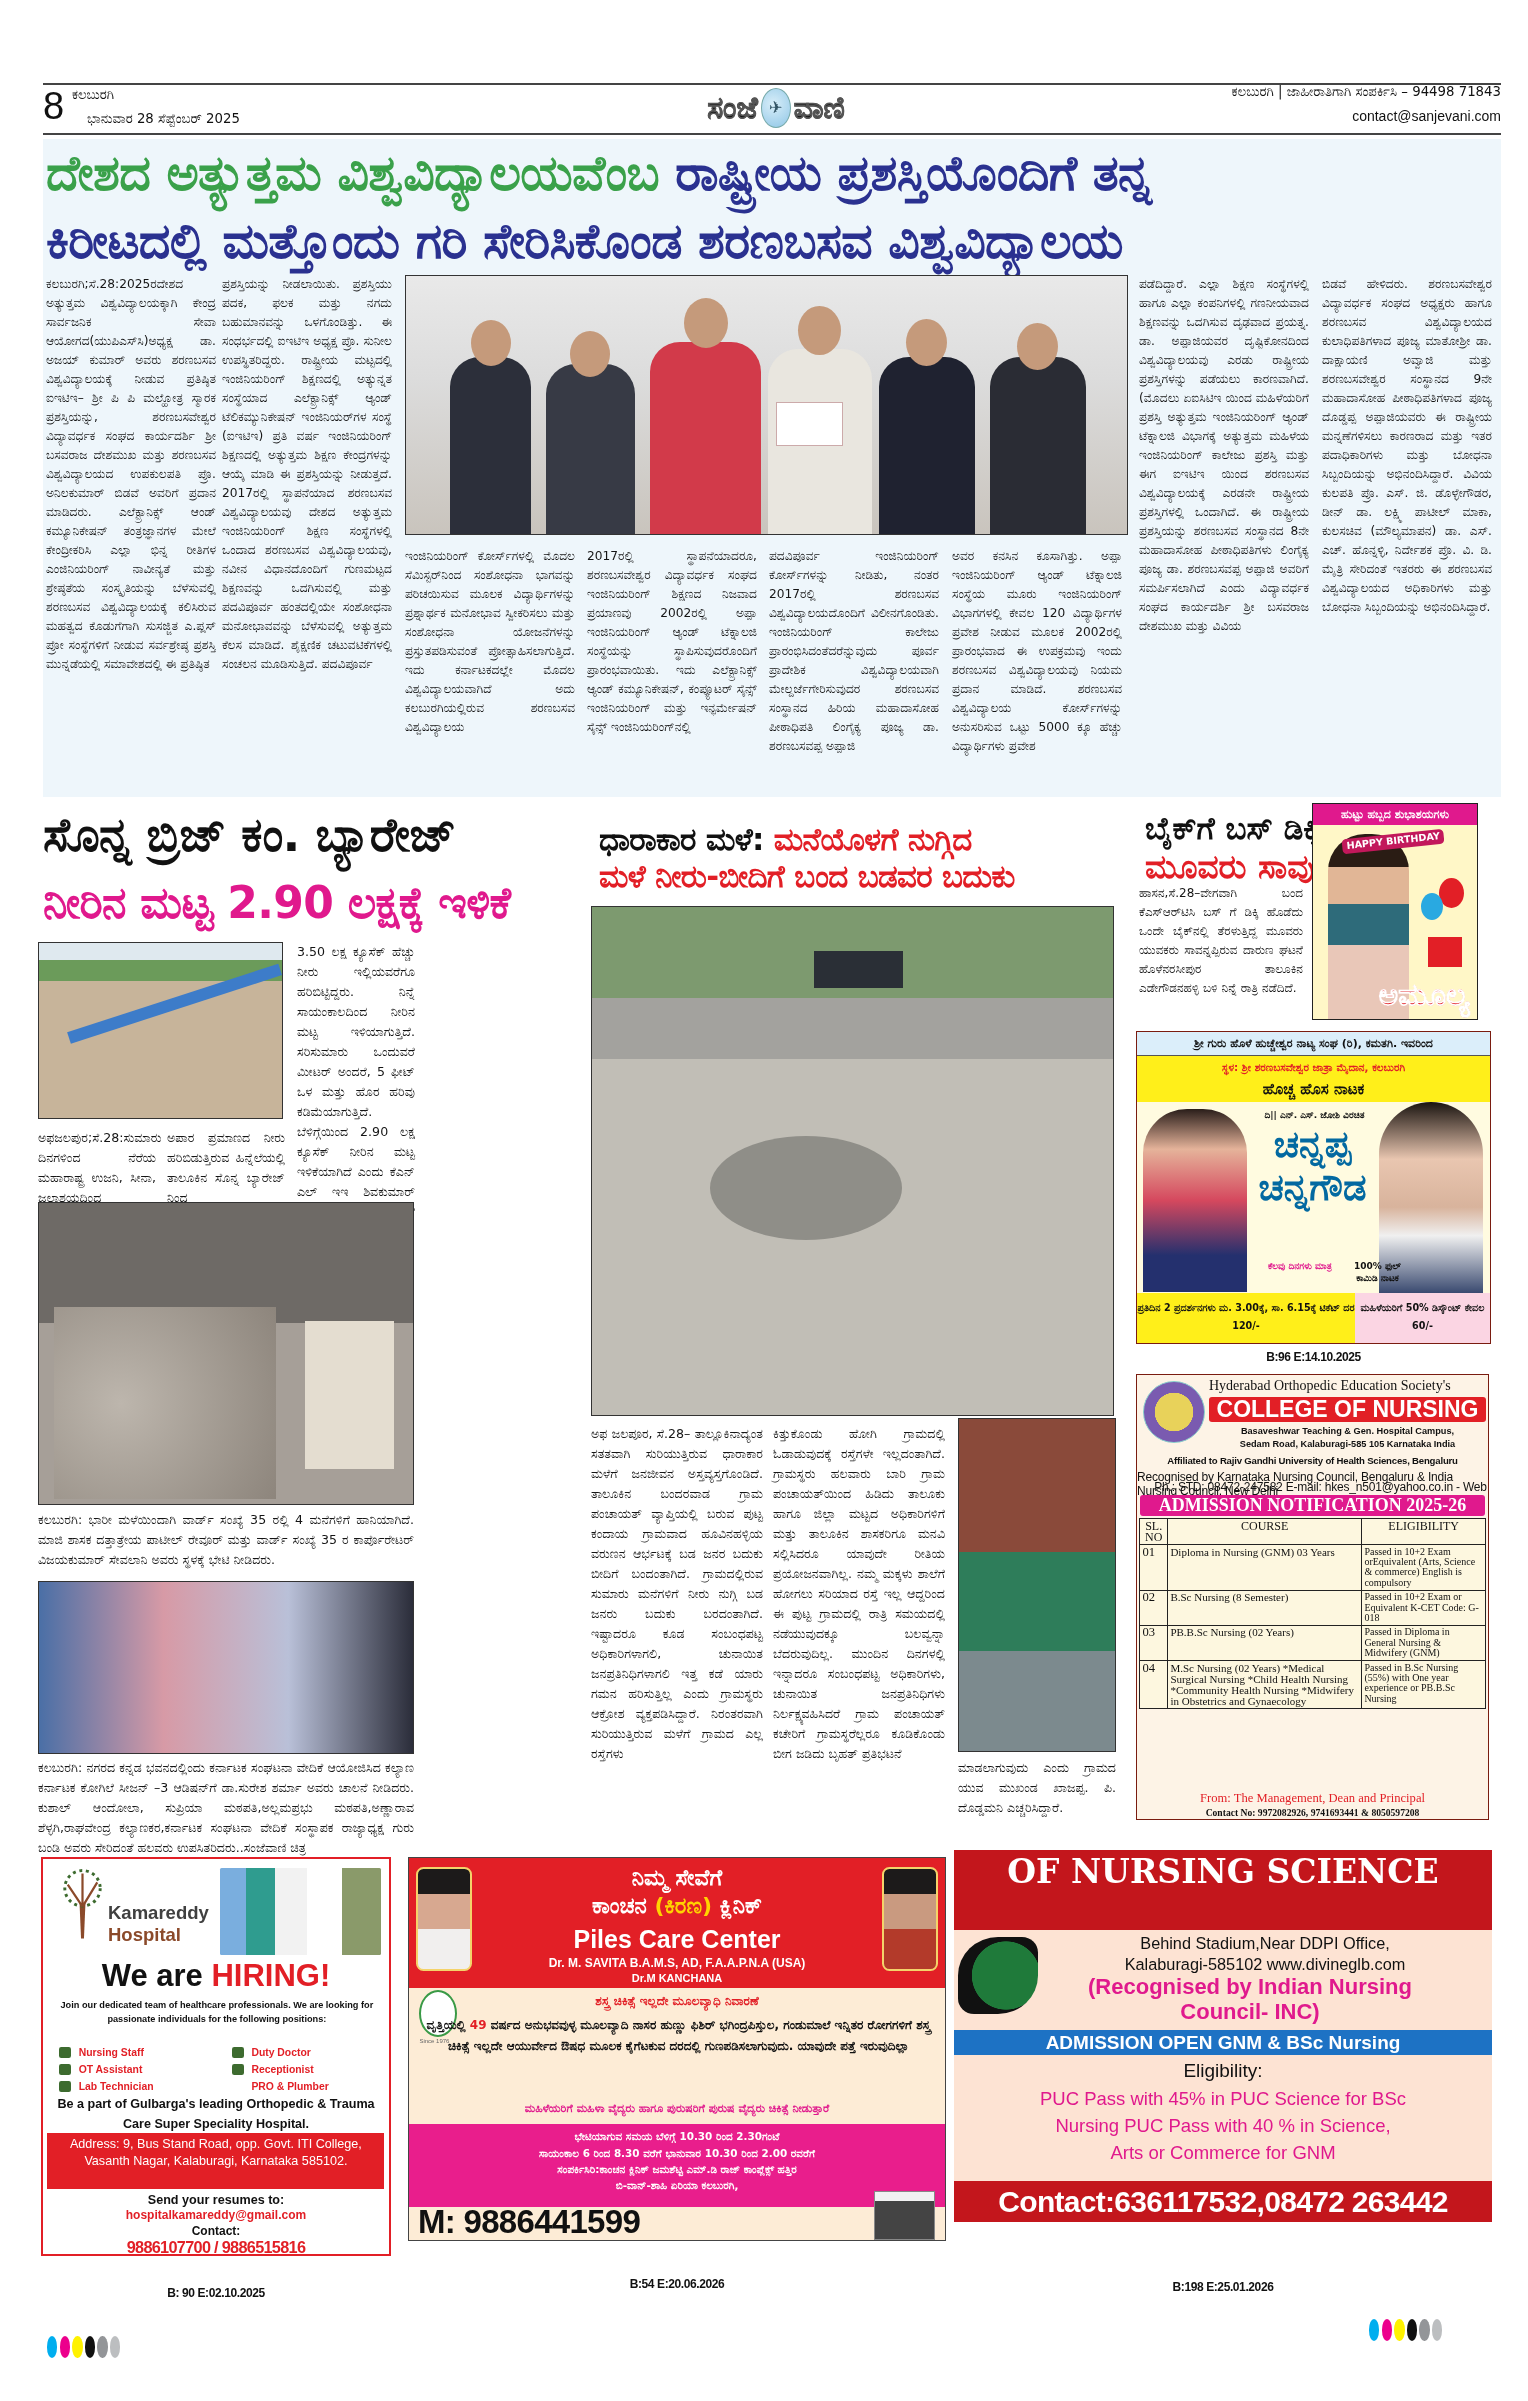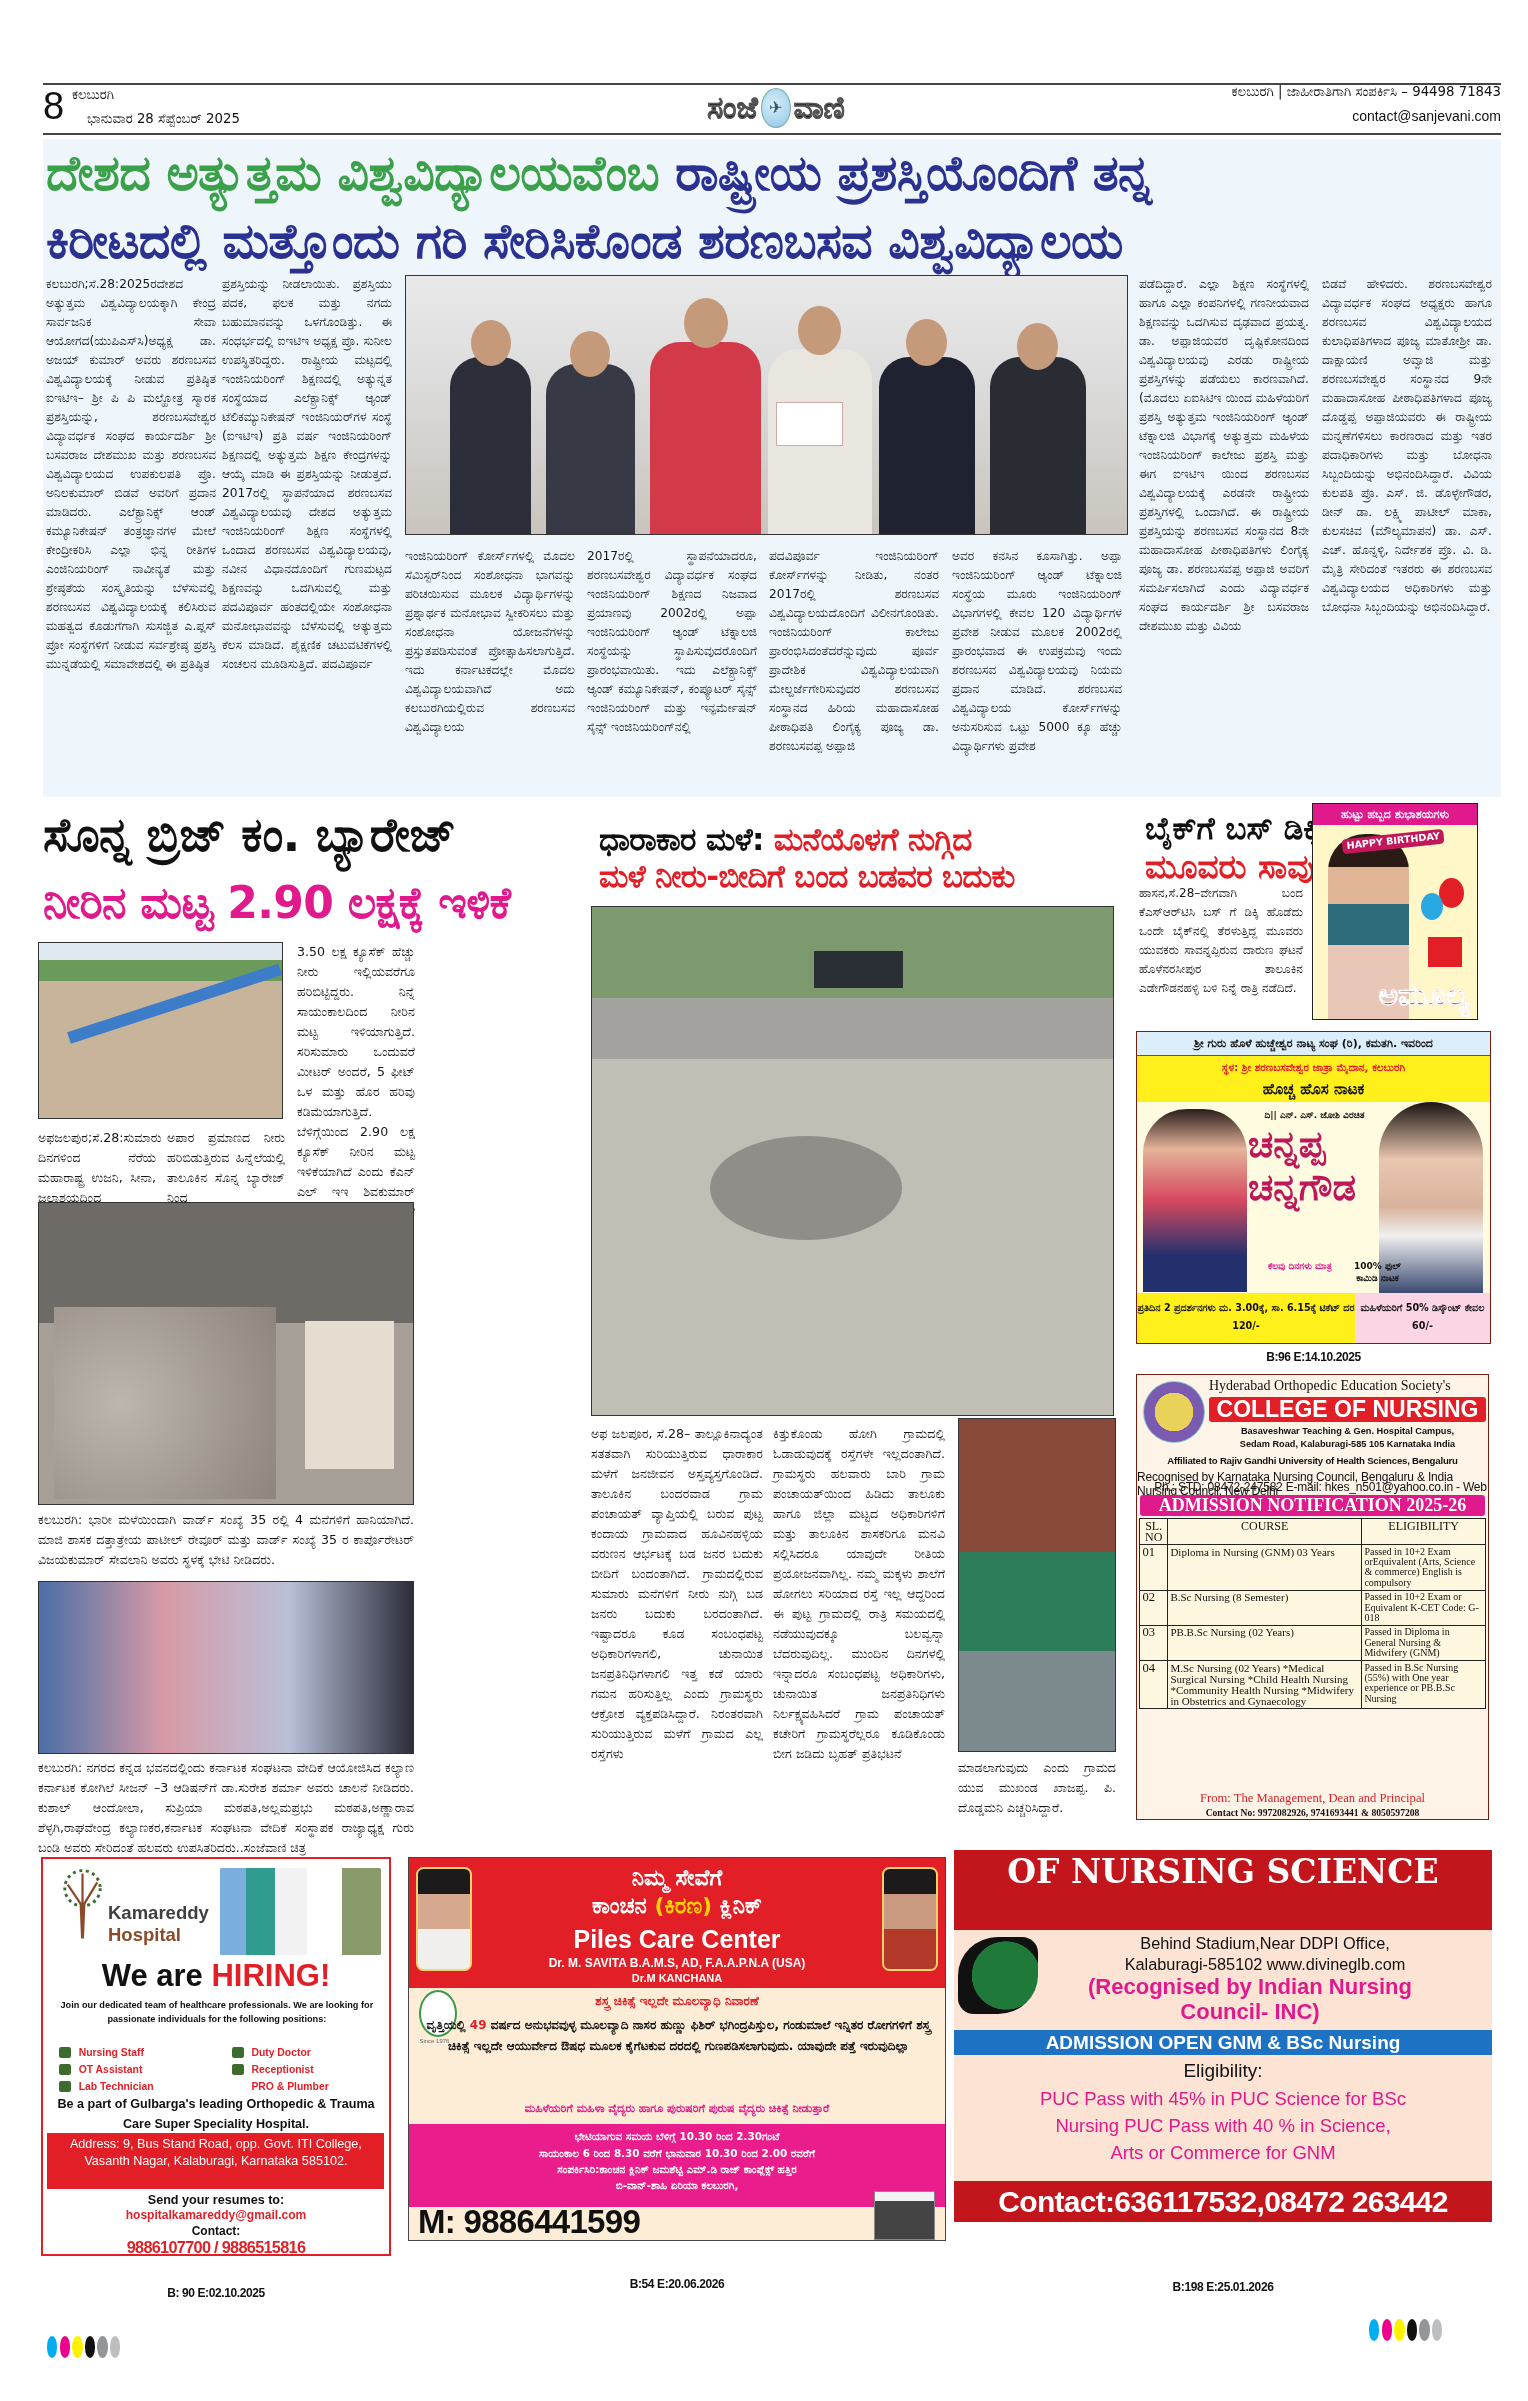--- a/index.html
+++ b/index.html
@@ -45,21 +45,21 @@
   .bday-top { background: #e0198d; color: #fff; font-size: 11px; font-weight: bold; text-align: center; height: 21px; line-height: 21px; }
   .bday-name { position: absolute; bottom: 6px; right: 7.4px; font-size: 30px; font-weight: bold; color: #e21f26; -webkit-text-stroke: 0.7px #fff; }
   .bday-happy { position: absolute; top: 30px; right: 33px; background: #c2185b; color: #fff; font-size: 9.6px; font-weight: bold; padding: 2.2px 4.4px; border-radius: 4.4px; transform: rotate(-6deg); text-align: center; line-height: 10.4px; }
 
   
   .drama { left: 1136px; top: 1031px; width: 355px; height: 313px; border: 1.5px solid #7a1c10; background: #fff; overflow: hidden; }
   .drama-row1 { height: 24px; background: #dbeefa; font-size: 11px; font-weight: bold; text-align: center; line-height: 24px; border-bottom: 0.7px solid #555; }
   .drama-row2 { height: 22px; background: #ffef1a; font-size: 10.4px; font-weight: bold; color: #e21f26; text-align: center; line-height: 22px; }
   .drama-row3 { height: 24px; background: #ffef1a; font-size: 15px; font-weight: bold; text-align: center; line-height: 22px; }
   .drama-main { position: relative; height: 191px; background: #fffbe0; }
-  .drama-title { position: absolute; left: 111px; top: 21px; width: 129px; font-size: 37px; font-weight: bold; color: #be185d; line-height: 43px; text-align: left; }
+  .drama-title { position: absolute; left: 111px; top: 21px; width: 129px; font-size: 37px; font-weight: bold; color: #0369a1; line-height: 43px; text-align: center; }
   .drama-sub { position: absolute; left: 111px; top: 8px; width: 133px; font-size: 9px; font-weight: bold; text-align: center; }
   .drama-few { position: absolute; left: 126px; top: 158px; font-size: 9px; font-weight: bold; color: #e0198d; line-height: 12px; text-align: center; }
   .drama-comedy { position: absolute; left: 211px; top: 158px; font-size: 9px; font-weight: bold; line-height: 12px; text-align: center; }
   .drama-bottom { display: flex; height: 52px; }
   .drama-shows { flex: 0 0 218px; background: #ffef1a; font-size: 9.6px; font-weight: bold; text-align: center; padding-top: 6px; line-height: 18px; }
   .drama-disc { flex: 1; background: #fbd5e3; font-size: 9.6px; font-weight: bold; text-align: center; padding-top: 6px; line-height: 18px; }
   .portrait-f { position: absolute; left: 6px; top: 7.4px; width: 104px; height: 183px; background: linear-gradient(180deg, #2a1e1a 0%, #e5b39a 22%, #d5485e 50%, #24306e 80%); border-radius: 44px 44px 0 0; }
   .portrait-m { position: absolute; right: 7.4px; top: 0px; width: 104px; height: 191px; background: linear-gradient(180deg, #1a1410 0%, #e9c6b0 30%, #d8b39c 55%, #f0f0f0 70%, #3a4a70 100%); border-radius: 52px 52px 0 0; }
 
   .ad-code { font-family: "Liberation Sans", sans-serif; font-size: 12px; font-weight: bold; text-align: center; letter-spacing: -0.4px; }

